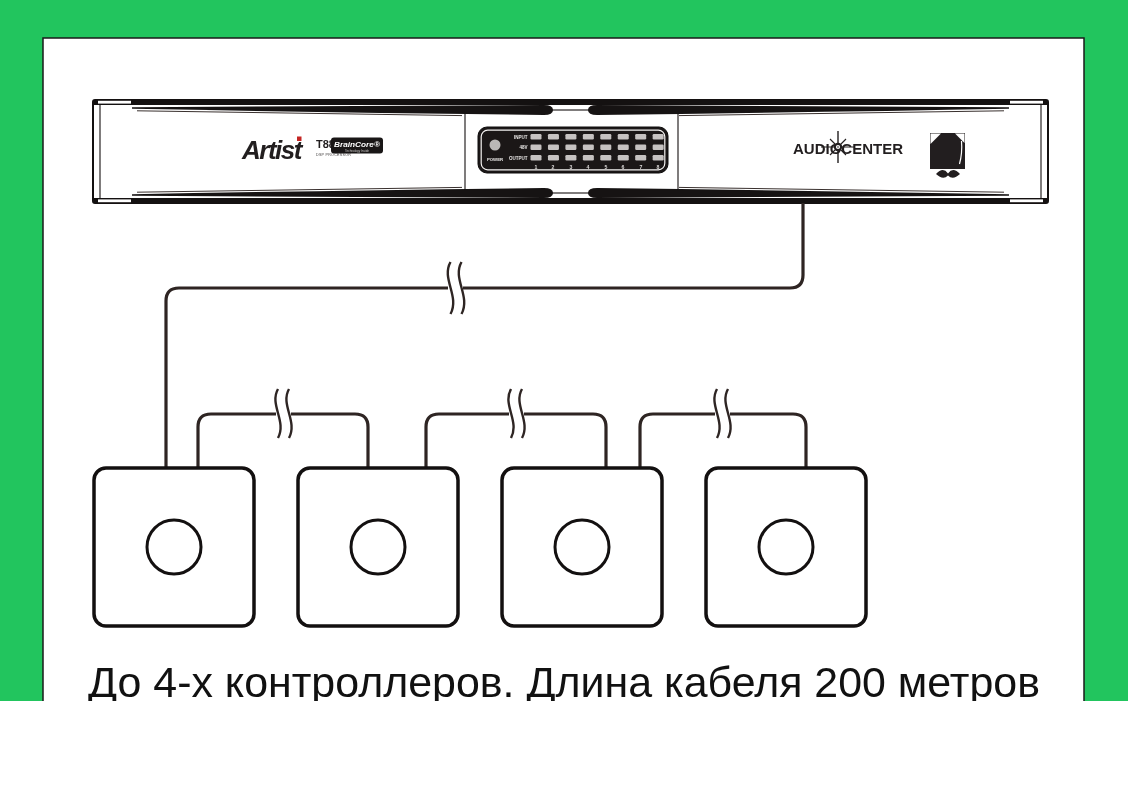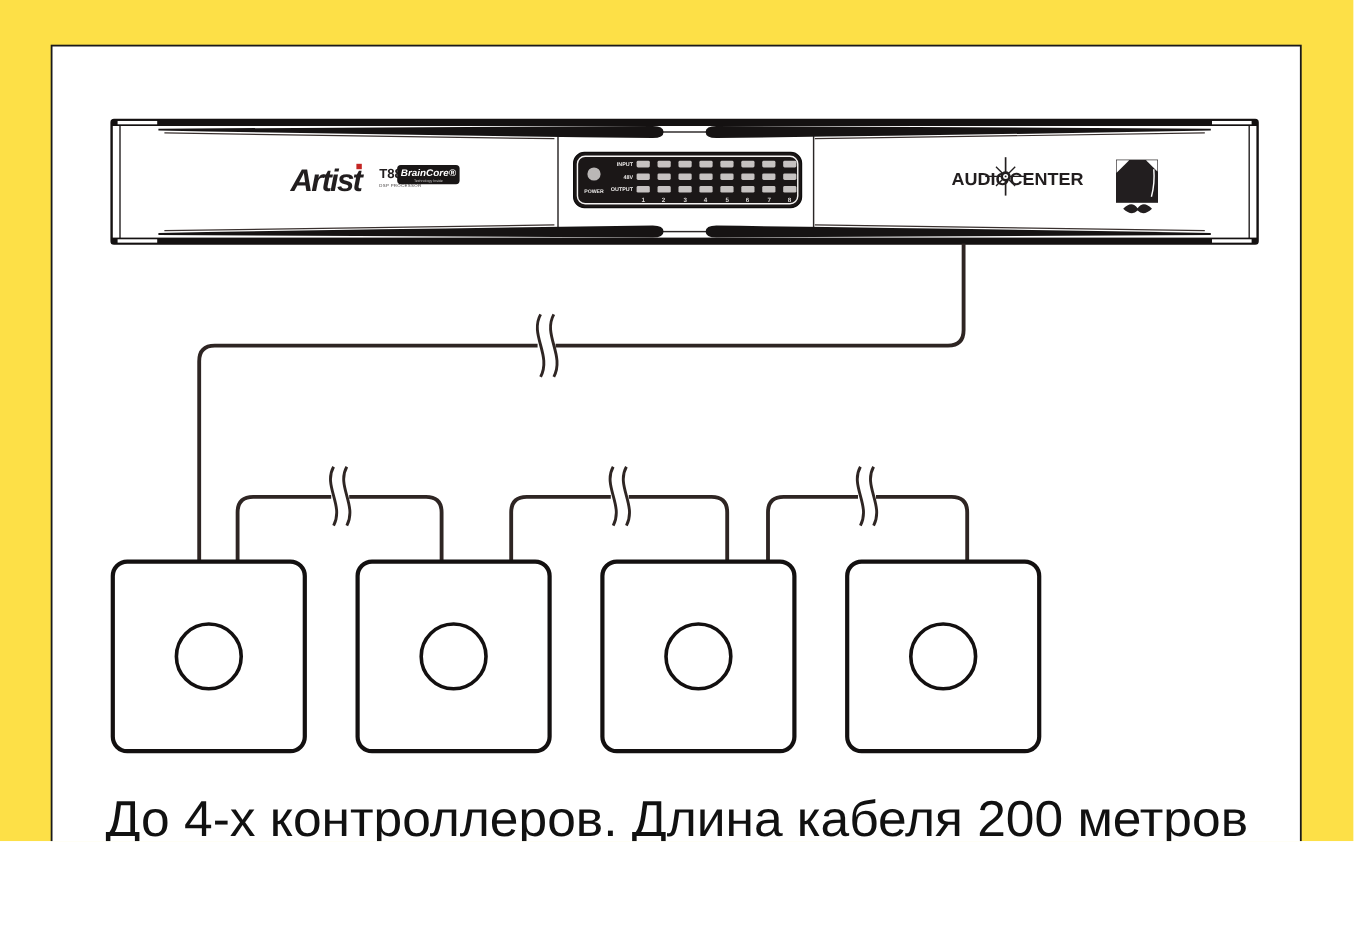--- a/index.html
+++ b/index.html
@@ -1,16 +1,16 @@
 <!DOCTYPE html>
 <html><head>
 <meta charset="utf-8">
 <style>
   html,body{margin:0;padding:0;background:#ffffff;}
-  .stage{position:relative;width:1128px;height:701px;background:#fde047;overflow:hidden;
+  .stage{position:relative;width:1128px;height:701px;background:#22c55e;overflow:hidden;
          font-family:"Liberation Sans", sans-serif;}
   svg{position:absolute;left:0;top:0;}
   text{font-family:"Liberation Sans", sans-serif;}
 </style>
 </head>
 <body>
 
 <div class="stage">
 <svg width="1128" height="792" viewBox="0 0 1128 792">
 

